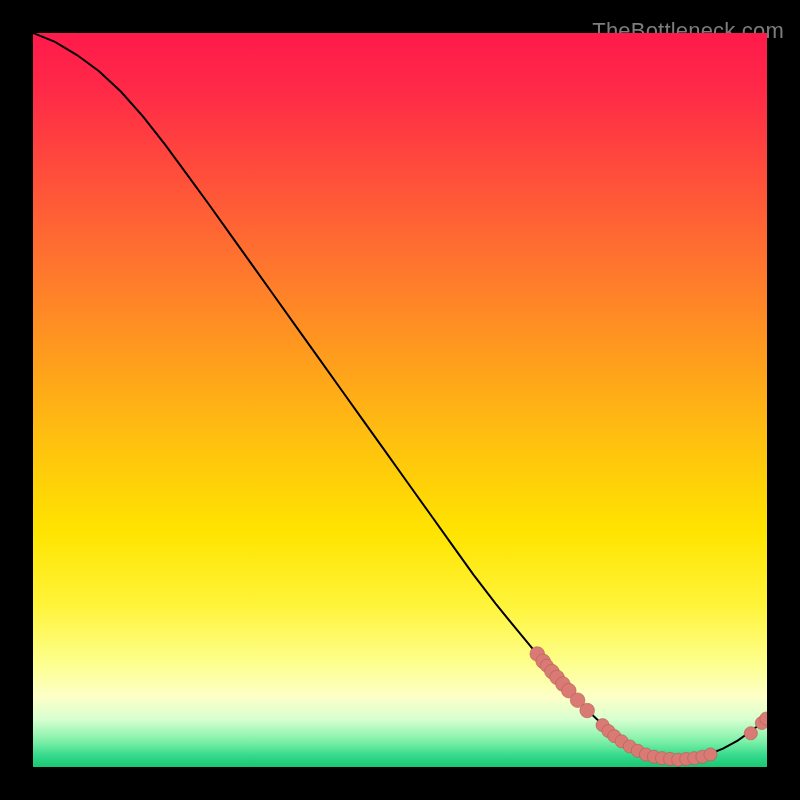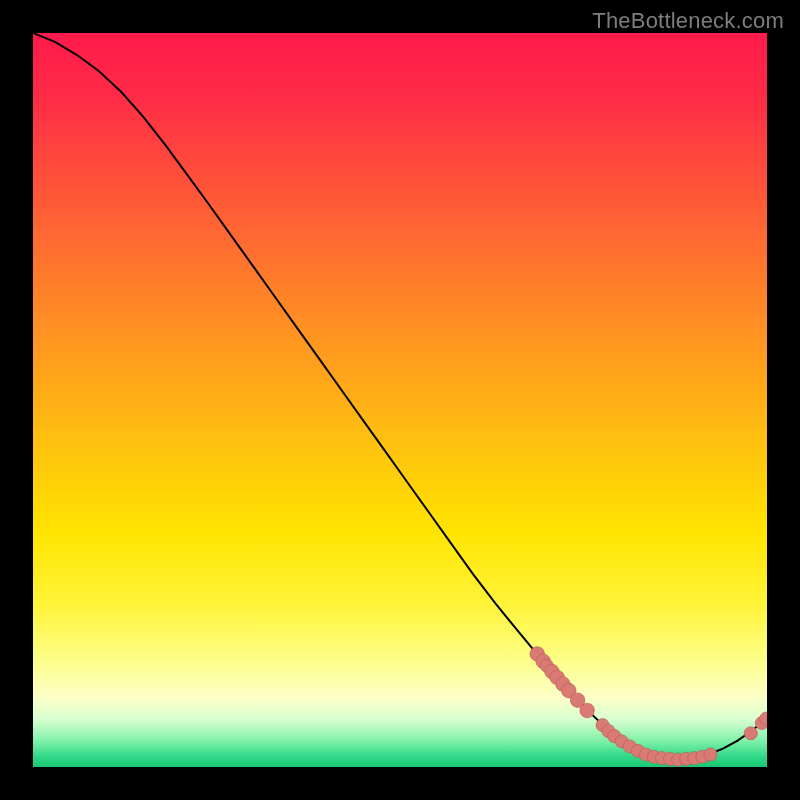--- a/index.html
+++ b/index.html
@@ -12,21 +12,21 @@
     font-family: Arial, Helvetica, sans-serif;
   }
   .stage {
     position: relative;
     width: 800px;
     height: 800px;
     background: #000;
   }
   .watermark {
     position: absolute;
-    top: 8px;
+    top: 18px;
     right: 16px;
     color: #7d7d7d;
     font-size: 22px;
     font-weight: 500;
     font-family: Arial, Helvetica, sans-serif;
     letter-spacing: 0.2px;
   }
   .plot {
     position: absolute;
     left: 33px;

